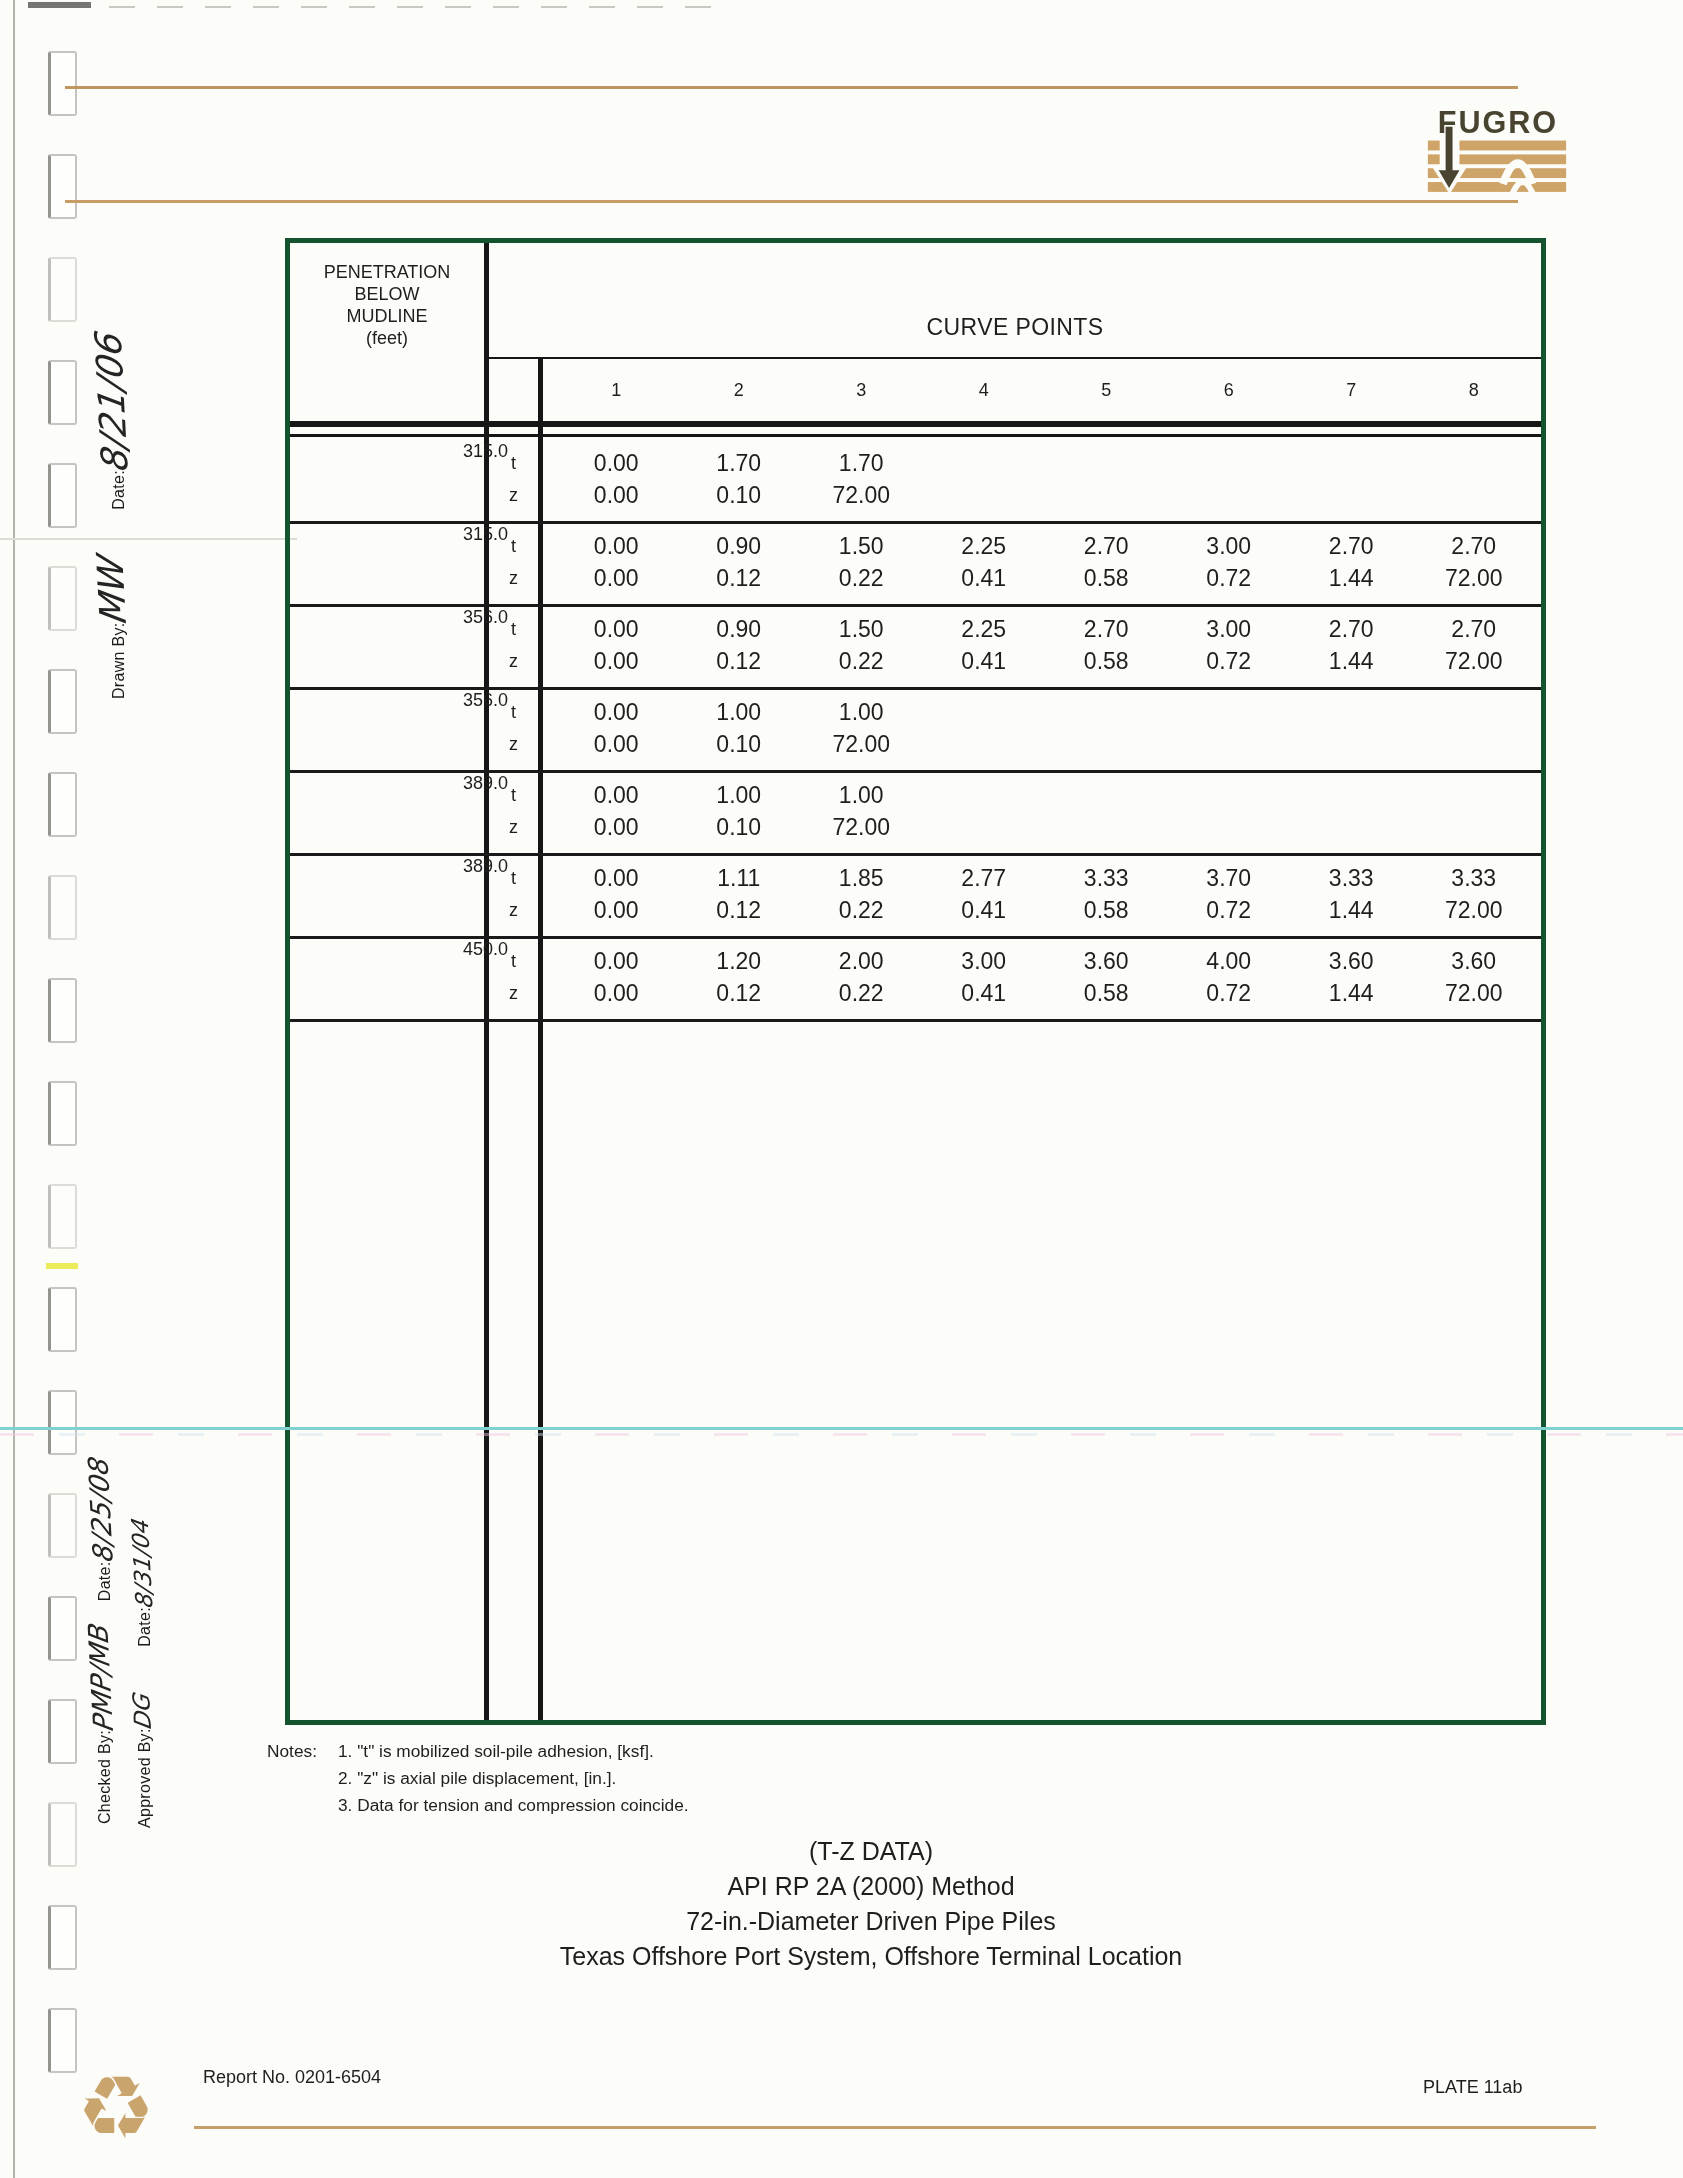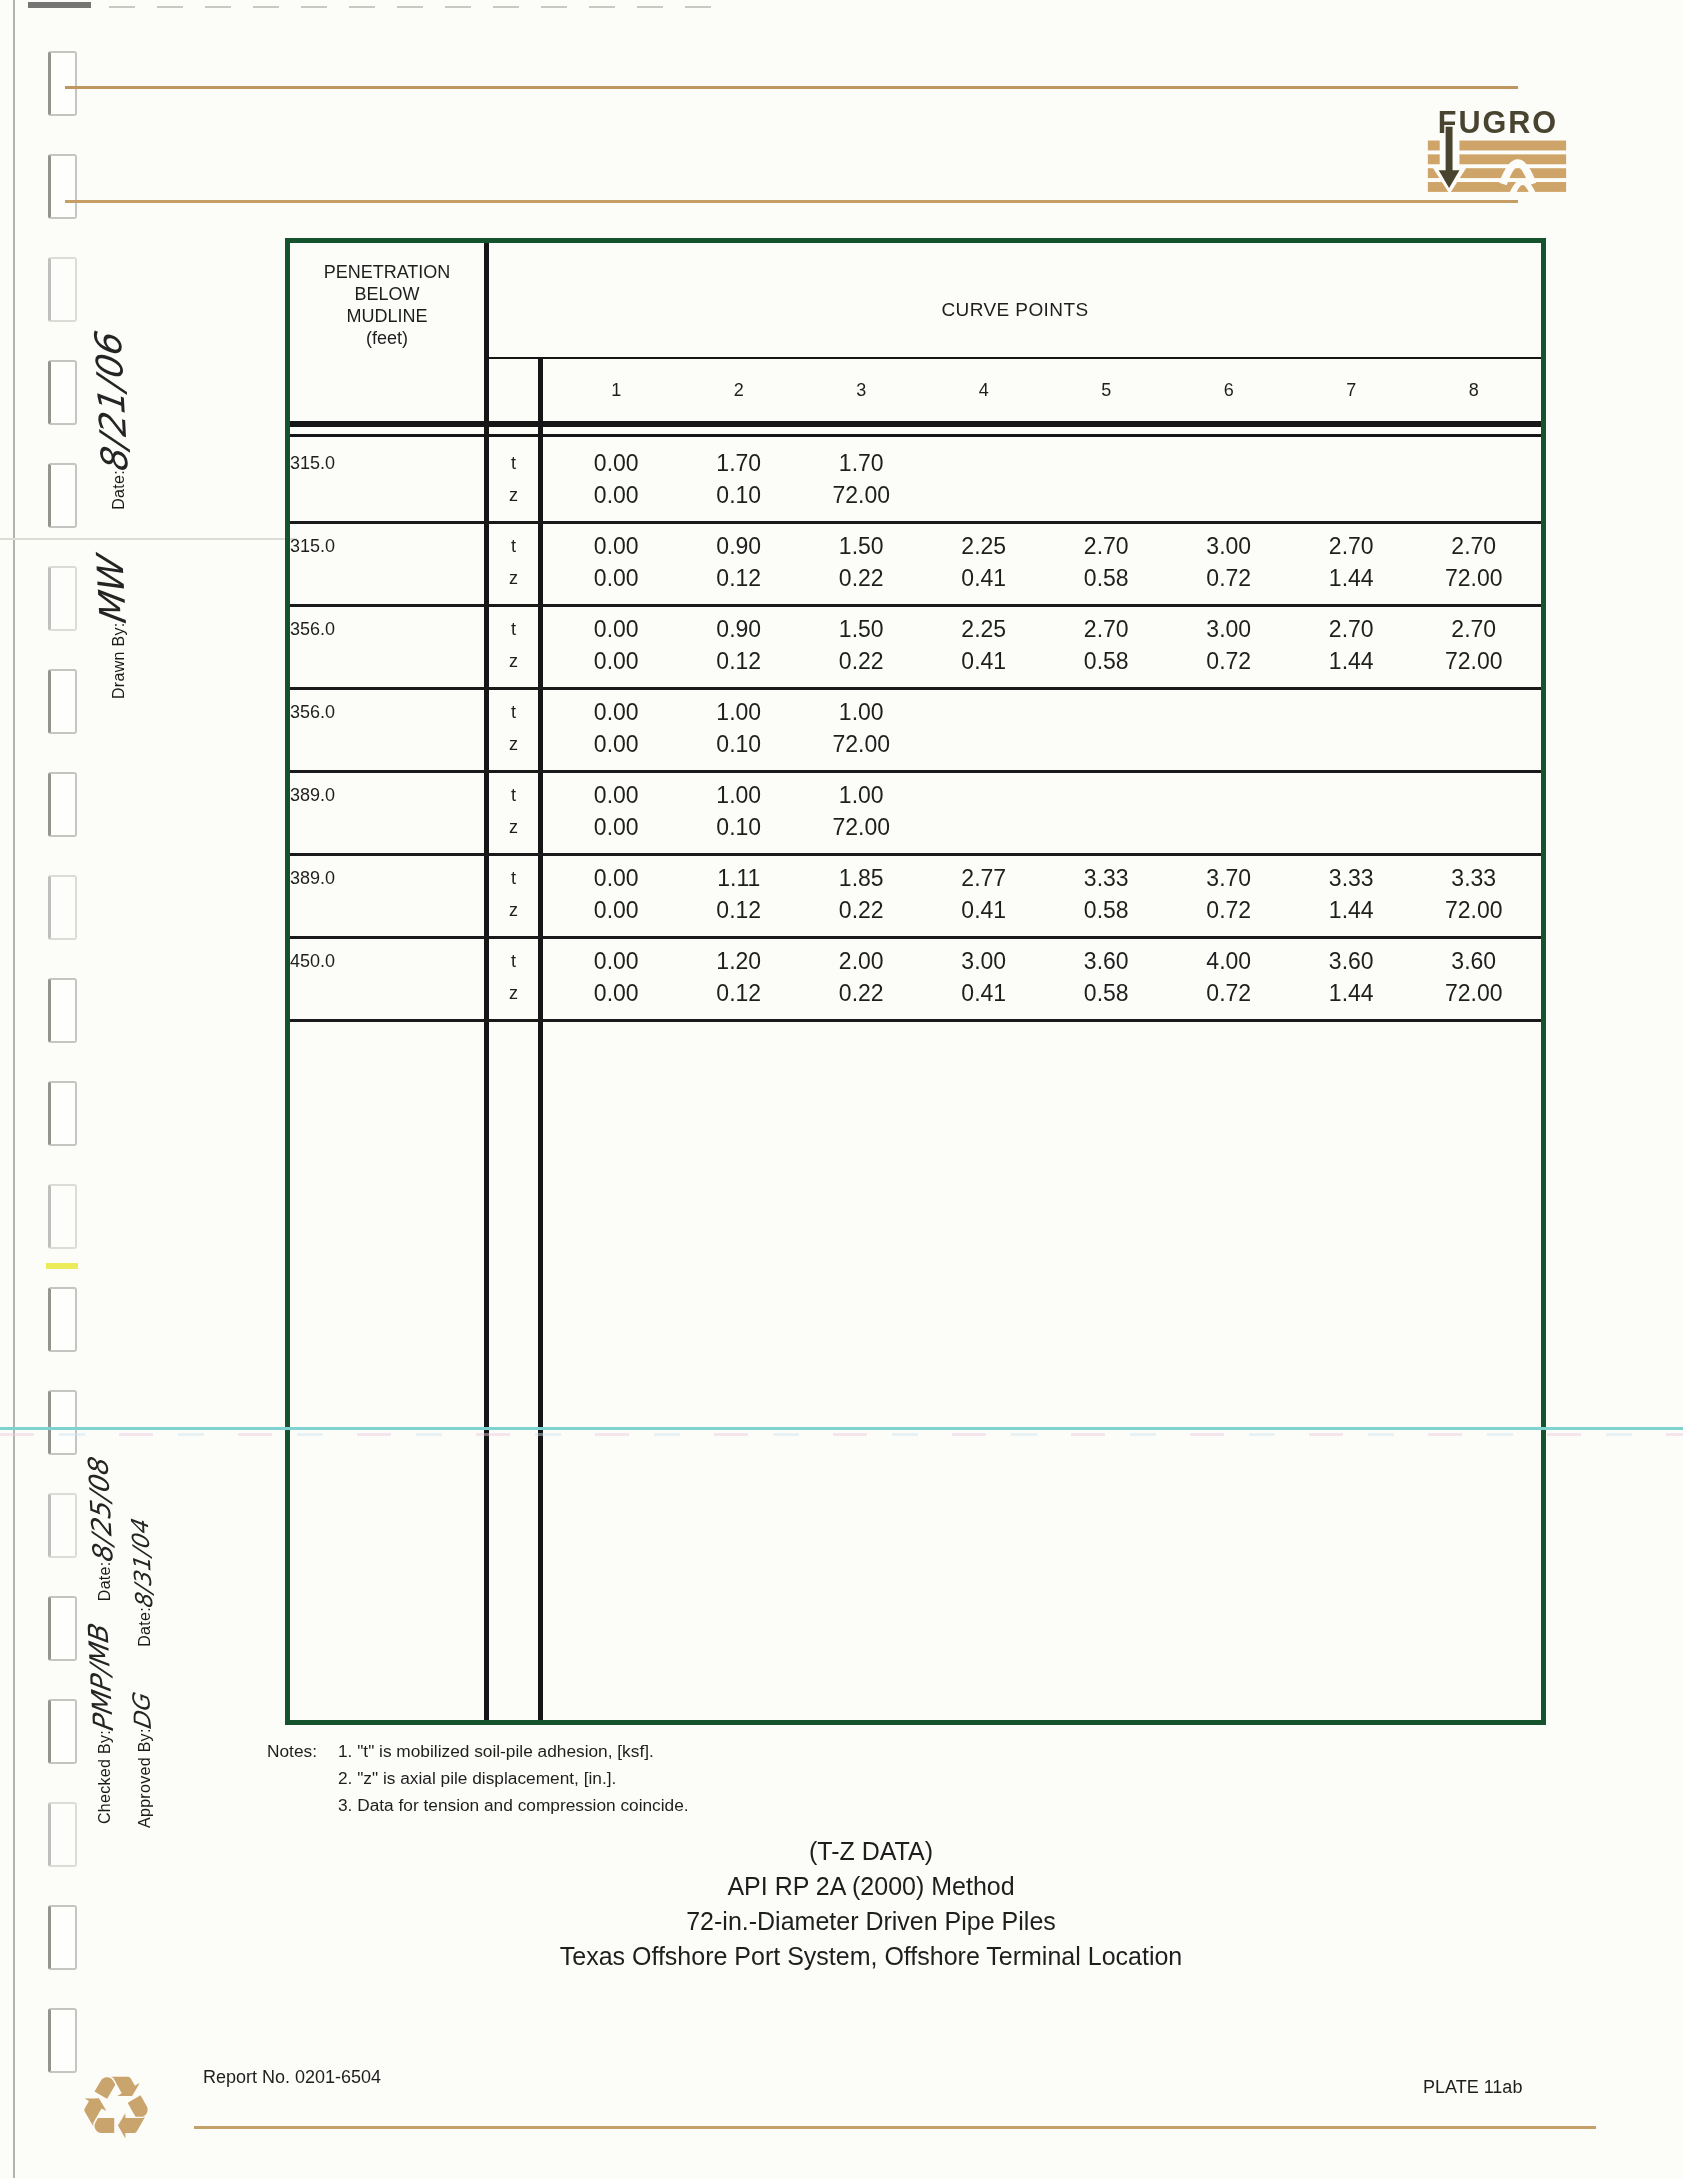--- a/index.html
+++ b/index.html
@@ -42,30 +42,30 @@
   .tbl{left:285px;top:238px;width:1261px;height:1487px;border:5px solid #14532d;
        box-sizing:border-box;background:transparent;}
   .tbl-inner{position:absolute;inset:0;}
   .vlineA{position:absolute;left:194px;top:0;width:5px;height:100%;background:#161616;}
   .vlineB{position:absolute;left:248px;top:116px;width:5px;height:calc(100% - 116px);background:#161616;}
   .hdr-left{position:absolute;left:0;top:0;width:194px;height:178px;
       display:flex;flex-direction:column;align-items:center;justify-content:flex-start;
       padding-top:18px;box-sizing:border-box;font-size:18px;line-height:22px;text-align:center;}
   .hdr-curve{position:absolute;left:199px;top:0;right:0;height:116px;border-bottom:2px solid #161616;
       box-sizing:border-box;display:flex;align-items:flex-end;justify-content:center;
-      padding-bottom:36px;font-size:19px;letter-spacing:0.4px;}
+      padding-bottom:16px;font-size:23px;letter-spacing:0.4px;}
   .numbers-row{position:absolute;left:252px;top:116px;right:0;height:62px;
       display:grid;grid-template-columns:repeat(8,1fr);align-items:center;
       padding:0 6px 0 13px;box-sizing:border-box;font-size:18px;}
   .numbers-row .ncell{text-align:center;}
   .dbl1{position:absolute;left:0;top:178px;width:100%;height:6px;background:#161616;}
   .dbl2{position:absolute;left:0;top:191px;width:100%;height:3px;background:#161616;}
   .tbl-body{position:absolute;left:0;top:198px;right:0;}
   .block{position:relative;height:83px;border-bottom:3px solid #1a1a1a;box-sizing:border-box;}
-  .block .depth{position:absolute;left:0;top:12px;width:218px;text-align:left;font-size:18px;}
+  .block .depth{position:absolute;left:0;top:0;width:218px;text-align:right;font-size:18px;}
   .block .tzcol{position:absolute;left:199px;top:0;width:49px;}
   .block .tzcol div{height:32px;line-height:32px;text-align:center;font-size:18px;}
   .block .tzcol div:first-child{margin-top:6px;}
   .block .vals{position:absolute;left:252px;top:6px;right:0;}
   .valrow{display:grid;grid-template-columns:repeat(8,1fr);height:32px;line-height:32px;
       padding:0 6px 0 13px;font-size:23px;}
   .vcell{text-align:center;}
 
   
   .notes{left:267px;top:1738px;font-size:17.3px;line-height:27px;}

